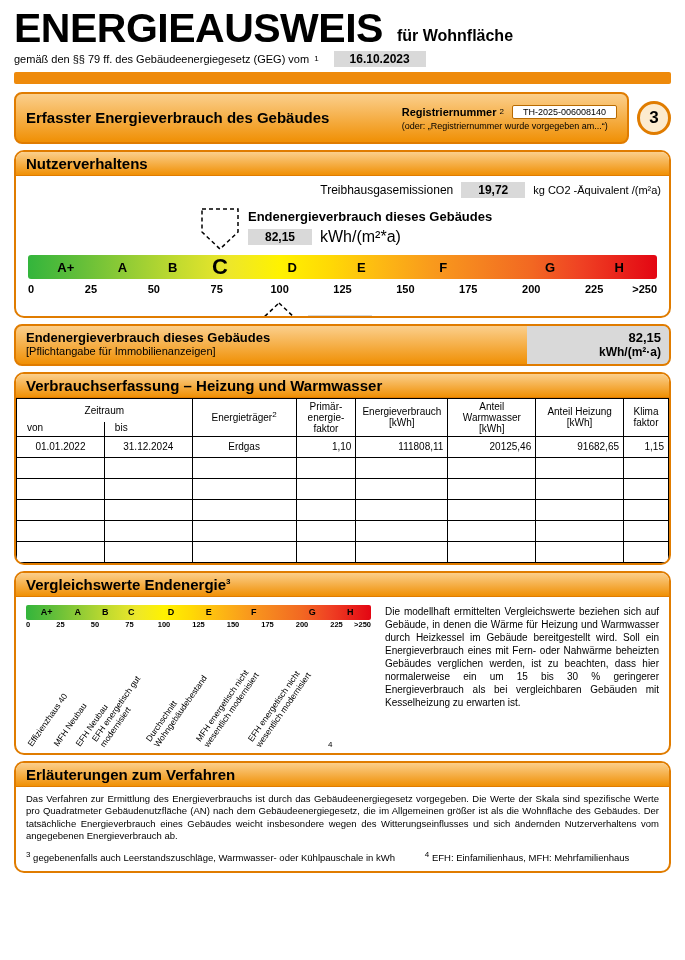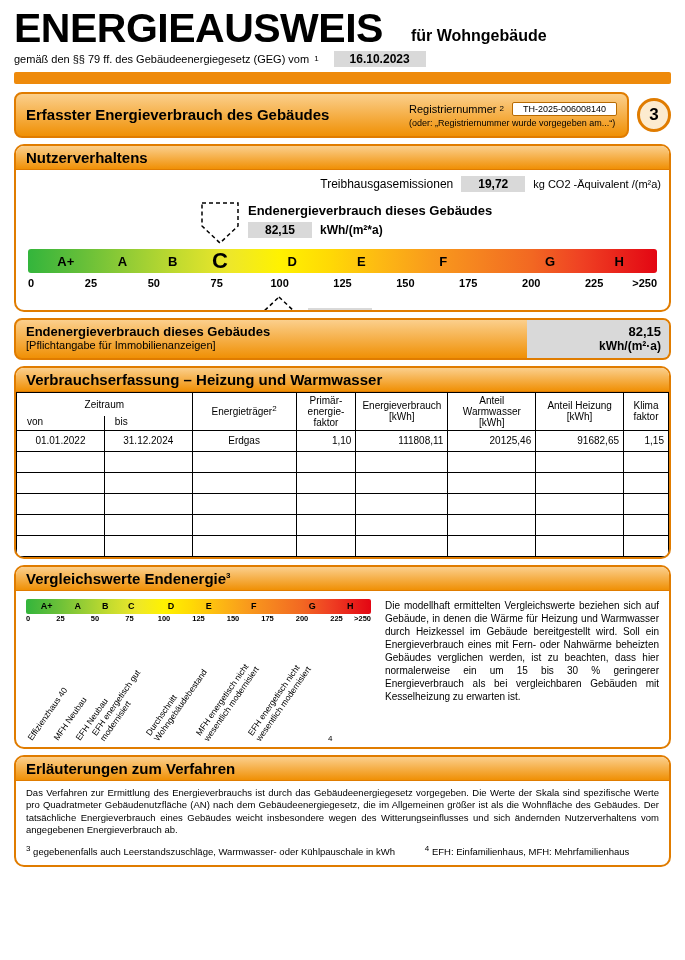--- a/index.html
+++ b/index.html
@@ -1,43 +1,43 @@
 <!DOCTYPE html>
 <html><head>
 <meta charset="utf-8">
 <style>
 *{margin:0;padding:0;box-sizing:border-box}
 html,body{width:685px;height:960px}
 body{font-family:"Liberation Sans",sans-serif;background:#fff;color:#000}
 .page{width:685px;height:960px;padding:8px 14px;overflow:hidden;background:#fff}
 sup{font-size:8px;vertical-align:super;line-height:0}
 
-.hdr-row{display:flex;align-items:flex-end;gap:28px}
+.hdr-row{display:flex;align-items:flex-end;gap:14px}
 .hdr-title{font-size:41px;font-weight:bold;line-height:1.02;letter-spacing:-0.5px}
 .hdr-sub{font-size:16px;font-weight:bold;padding-bottom:5px}
 .law-row{display:flex;align-items:center;gap:5px;font-size:11px;margin-top:1px}
 .law-date{background:#D9D9D9;font-weight:bold;font-size:12px;padding:1px 16px;margin-left:10px}
 .orange-bar{height:12px;background:#EE8A0B;margin-top:5px;border-radius:2px}
 
 .section-row{display:flex;align-items:center;gap:8px;margin-top:8px}
-.section-band{flex:1;height:46px;border:2px solid #E07C00;border-radius:8px;background:linear-gradient(180deg,#FBCF8C,#F09005);display:flex;align-items:center;justify-content:space-between;padding:0 10px}
+.section-band{flex:1;height:52px;border:2px solid #E07C00;border-radius:8px;background:linear-gradient(180deg,#FBCF8C,#F09005);display:flex;align-items:center;justify-content:space-between;padding:0 10px}
 .section-title{font-size:15px;font-weight:bold}
 .reg-top{display:flex;align-items:center;gap:3px}
-.reg-label{font-size:11px;font-weight:normal}
+.reg-label{font-size:11px;font-weight:bold}
 .reg-value{background:#fff;border:1px solid #B86A00;font-size:9px;padding:1px 10px;margin-left:5px;border-radius:2px}
 .reg-alt{font-size:9px;margin-top:2px}
 .page-badge{width:34px;height:34px;flex:0 0 34px;border:3px solid #E07C00;border-radius:50%;background:#FCEBCF;display:flex;align-items:center;justify-content:center;font-size:17px;font-weight:bold}
 
 .box{border:2px solid #E07C00;border-radius:10px;margin-top:6px;overflow:hidden;background:#fff}
 .box-hdr{background:linear-gradient(180deg,#FBCF8C,#F09005);border-bottom:1px solid #E07C00;font-size:15px;font-weight:bold;padding:3px 10px}
 
 .ev-content{position:relative;height:140px}
 .ghg-row{position:absolute;top:6px;right:8px;display:flex;align-items:center;gap:8px;font-size:12px}
 .gray-box{background:#D9D9D9;font-weight:bold;font-size:12px;text-align:center;padding:1px 4px;min-width:64px}
-.unit-b{font-weight:bold;font-size:12px}
+.unit-b{font-weight:normal;font-size:16px}
 .ptr{position:absolute}
 .ptr-down{left:184px;top:31px}
 .ptr-up{left:243px;top:125px}
 .end-label{position:absolute;left:232px;top:33px;font-size:13px;font-weight:bold}
 .end-row{position:absolute;left:232px;top:52px;display:flex;align-items:center;gap:8px}
 .grad{background:linear-gradient(90deg,#33B53C 0%,#62BE39 8%,#93CC35 16%,#C3DB2F 24%,#EDE72A 32%,#FFF200 40%,#FFD905 48%,#FDB913 56%,#F99B1C 64%,#F58220 72%,#F26822 80%,#EF4123 88%,#E30613 100%)}
 .scale{position:absolute;left:12px;right:12px;top:79px;height:24px;border-radius:3px}
 .scale .lt{position:absolute;top:50%;transform:translate(-50%,-50%);font-size:13px;font-weight:bold}
 .scale .lt.cur{font-size:22px}
 .ticks{position:absolute;left:12px;right:12px;top:107px;height:13px;font-size:11px;font-weight:bold}
@@ -84,21 +84,21 @@
 .fn-rows{margin-top:9px;font-size:9.5px}
 .fn-row{display:flex;margin-top:2px}
 </style>
 </head>
 <body>
 
 <div class="page">
 
   <div class="hdr-row">
     <span class="hdr-title">ENERGIEAUSWEIS</span>
-    <span class="hdr-sub">für Wohngebäude</span>
+    <span class="hdr-sub">für Wohnfläche</span>
   </div>
   <div class="law-row">
     <span>gemäß den §§ 79 ff. des Gebäudeenergiegesetz (GEG) vom</span>
     <sup>1</sup>
     <span class="law-date">16.10.2023</span>
   </div>
   <div class="orange-bar"></div>
 
   <div class="section-row">
     <div class="section-band">

